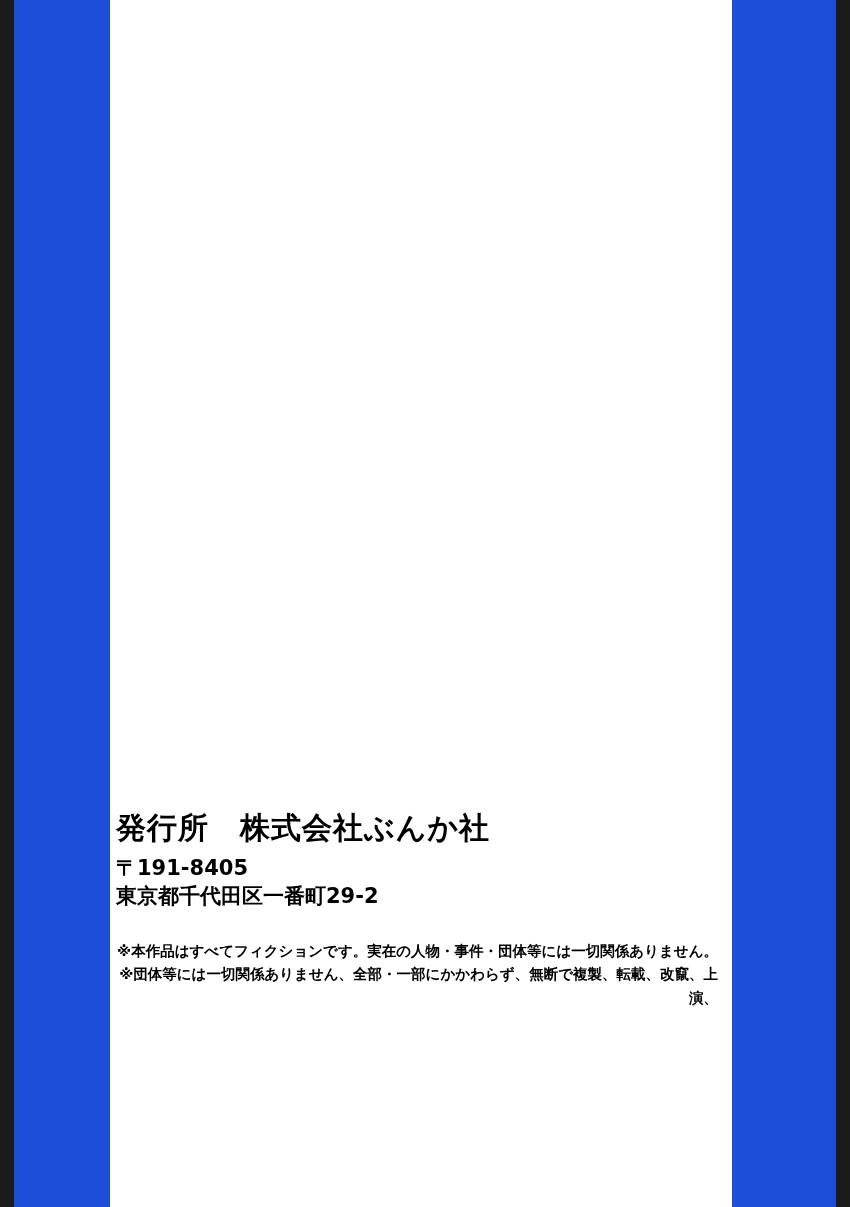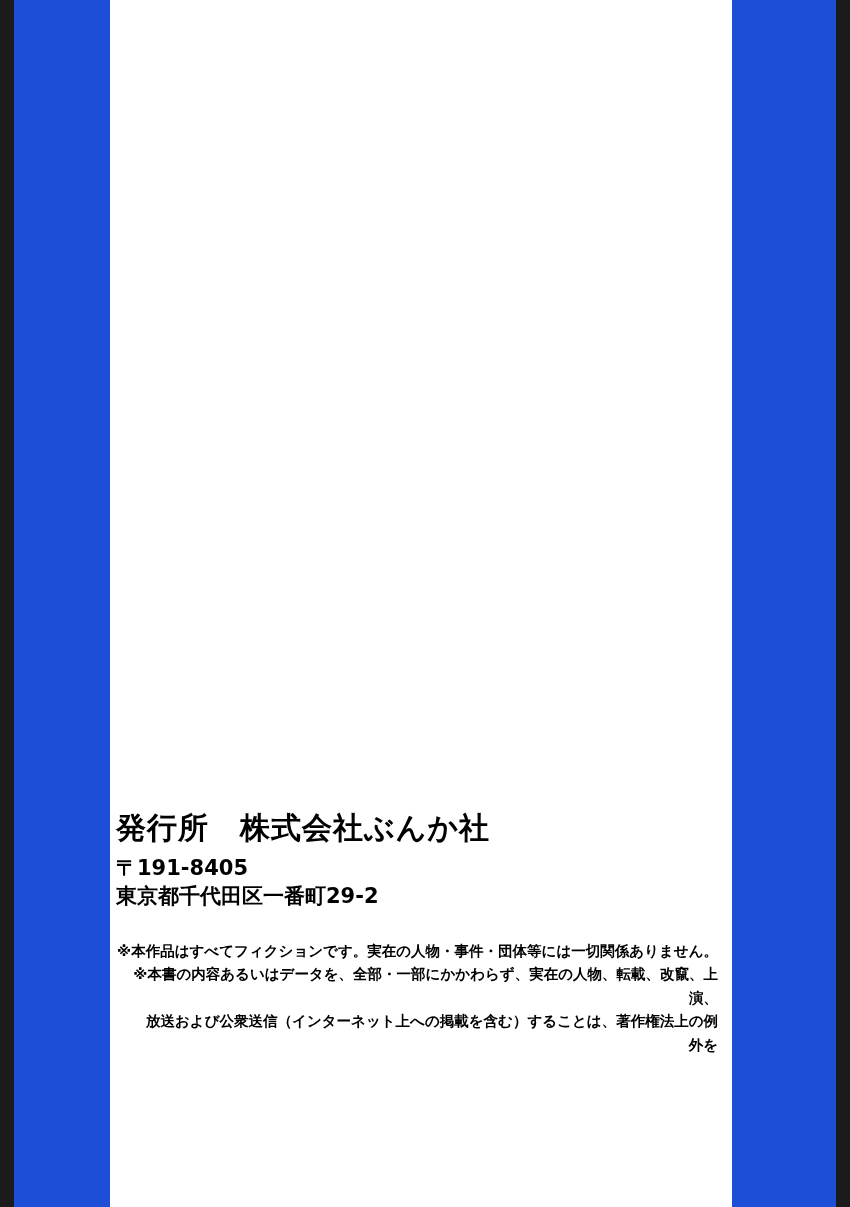--- a/index.html
+++ b/index.html
@@ -99,18 +99,17 @@
       <div class="publisher-line">発行所　株式会社ぶんか社</div>
 
       <div class="addr-block">
         <div class="addr-line">〒191-8405</div>
         <div class="addr-line">東京都千代田区一番町29-2</div>
       </div>
     </div>
 
     <div class="notes">
       <span class="note-row">※本作品はすべてフィクションです。実在の人物・事件・団体等には一切関係ありません。</span>
-      <span class="note-row">※本書の内容あるいはデータを、全部・一部にかかわらず、実在の人物、転載、改竄、上演、</span>
-      <span class="note-cont">放送および公衆送信（インターネット上への掲載を含む）することは、著作権法上の例外を</span>
+      <span class="note-row">※団体等には一切関係ありません、全部・一部にかかわらず、無断で複製、転載、改竄、上演、</span>
     </div>
 
   </div>
 </div>
 
 </body></html>

